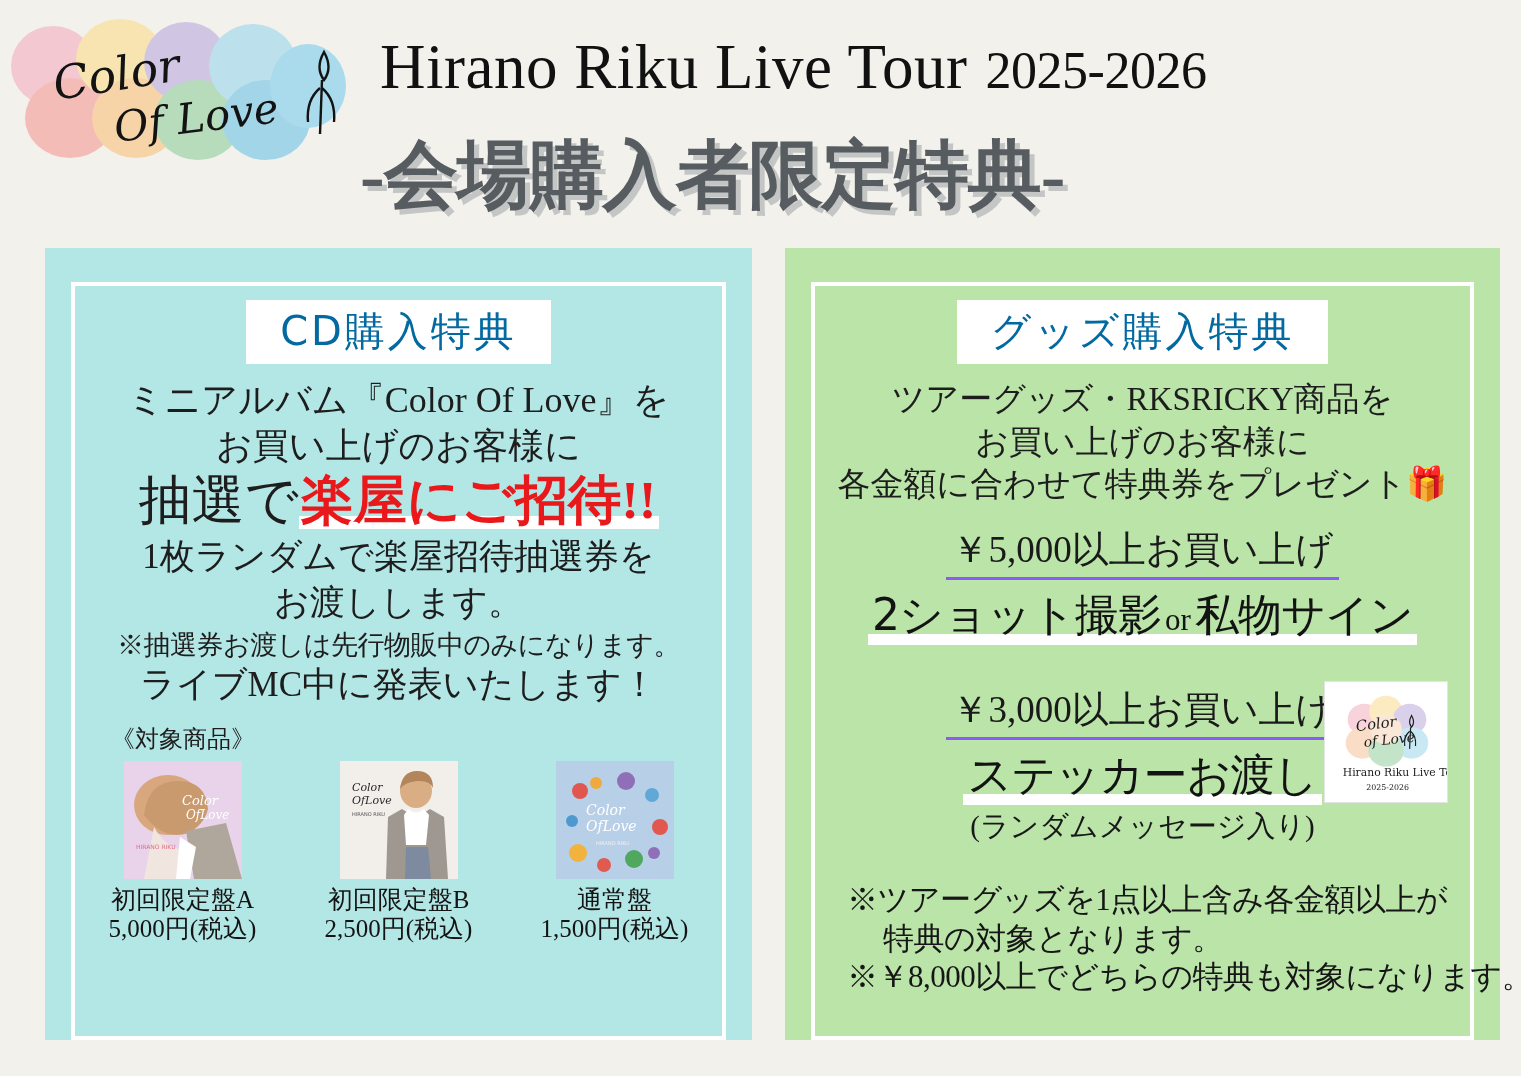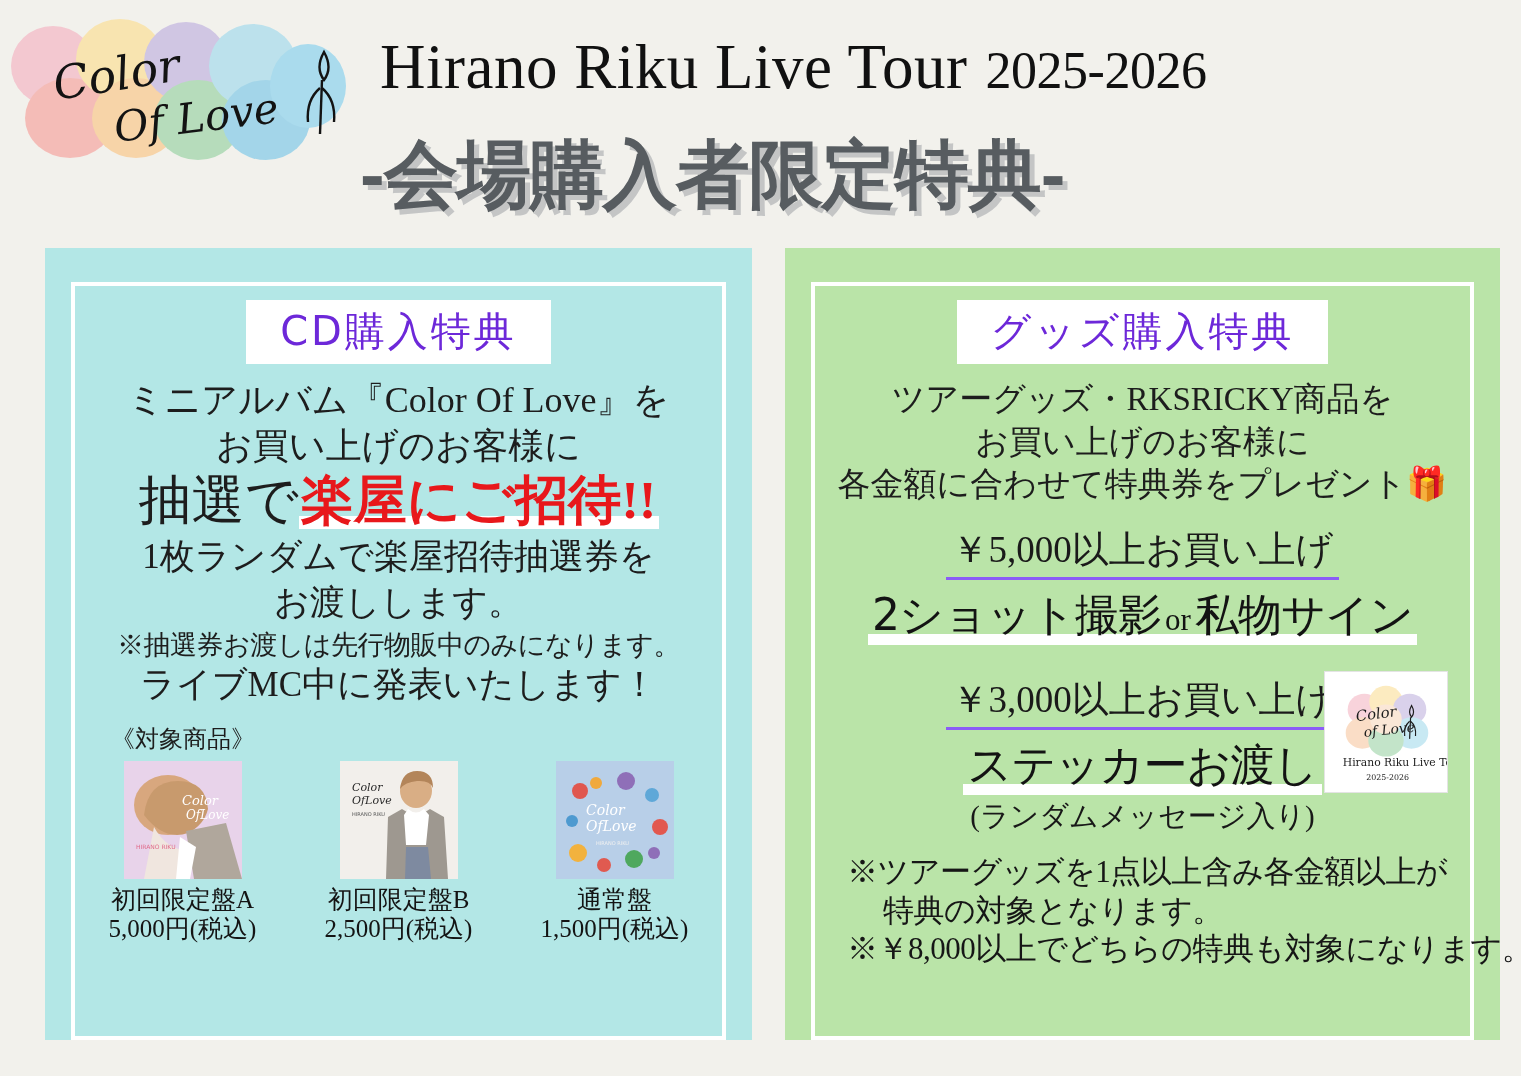--- a/index.html
+++ b/index.html
@@ -25,21 +25,21 @@
     font-family:"Liberation Serif", serif;
     font-size:63px; line-height:1; color:#111;
     white-space:nowrap; letter-spacing:.5px;
   }
   #tour-title .years{
     font-size:52px; letter-spacing:-.5px; margin-left:18px;
     font-family:"Liberation Serif", serif;
   }
   #subtitle{
     position:absolute; left:360px; top:138px;
-    font-family:Liberation Sans, sans-serif;
+    font-family:Liberation Serif, serif;
     font-size:74px; font-weight:bold; line-height:1;
     color:#575c60; white-space:nowrap; letter-spacing:-1px;
     text-shadow:5px 5px 0 rgba(140,145,150,.45);
     text-align:right;
   }
 
   
   .panel{
     position:absolute; top:248px; height:792px;
     padding:34px 26px 0 26px;
@@ -47,21 +47,21 @@
   .panel-inner{
     width:100%; height:100%;
     border:4px solid #ffffff;
     padding:14px 14px 10px 14px;
     display:flex; flex-direction:column; align-items:center;
   }
   #panel-cd{ left:45px; width:707px; background:#b3e7e6; }
   #panel-goods{ left:785px; width:715px; background:#bae4a8; }
 
   .section-chip{
-    background:#ffffff; color:#6d28d9;
+    background:#ffffff; color:#0369a1;
     font-family:"DejaVu Sans", sans-serif;
     font-size:40px; line-height:1.06;
     padding:10px 34px 12px 34px;
     letter-spacing:3px; white-space:nowrap;
     margin-bottom:14px;
   }
 
   .body-line{
     font-family:"Liberation Serif", serif;
     color:#1d1d1d; text-align:center; white-space:nowrap;
@@ -126,30 +126,30 @@
     padding:0 4px;
   }
   .tier-benefit .or{
     font-family:"Liberation Serif", serif; font-size:31px;
     letter-spacing:0; padding:0 4px;
   }
   .tier-sub{
     font-family:"Liberation Serif", serif;
     font-size:29px; color:#181818; margin-top:2px; white-space:nowrap;
   }
-  #tier-3000-wrap{ position:relative; width:100%; }
+  #tier-3000-wrap{ position:relative; width:100%;margin-top:10px; }
   #sticker-thumb{
     position:absolute; right:8px; top:-4px;
     width:124px; height:122px; background:#fff;
     border:1px solid #e4e4e4;
   }
   #sticker-thumb svg{ width:100%; height:100%; display:block; }
 
   #goods-notes{
-    width:100%; margin-top:6px; padding-left:18px;
+    width:100%; margin-top:24px; padding-left:18px;
   }
   .goods-note{
     font-family:"Liberation Serif", serif;
     font-size:31px; line-height:1.24; color:#161616;
     white-space:nowrap; text-align:left; letter-spacing:-.5px;
   }
   .goods-note.indent{ padding-left:36px; }
   .gift{ font-family:"DejaVu Sans", sans-serif; }
   .spacer-sm{ height:10px; }
   .spacer-md{ height:20px; }

